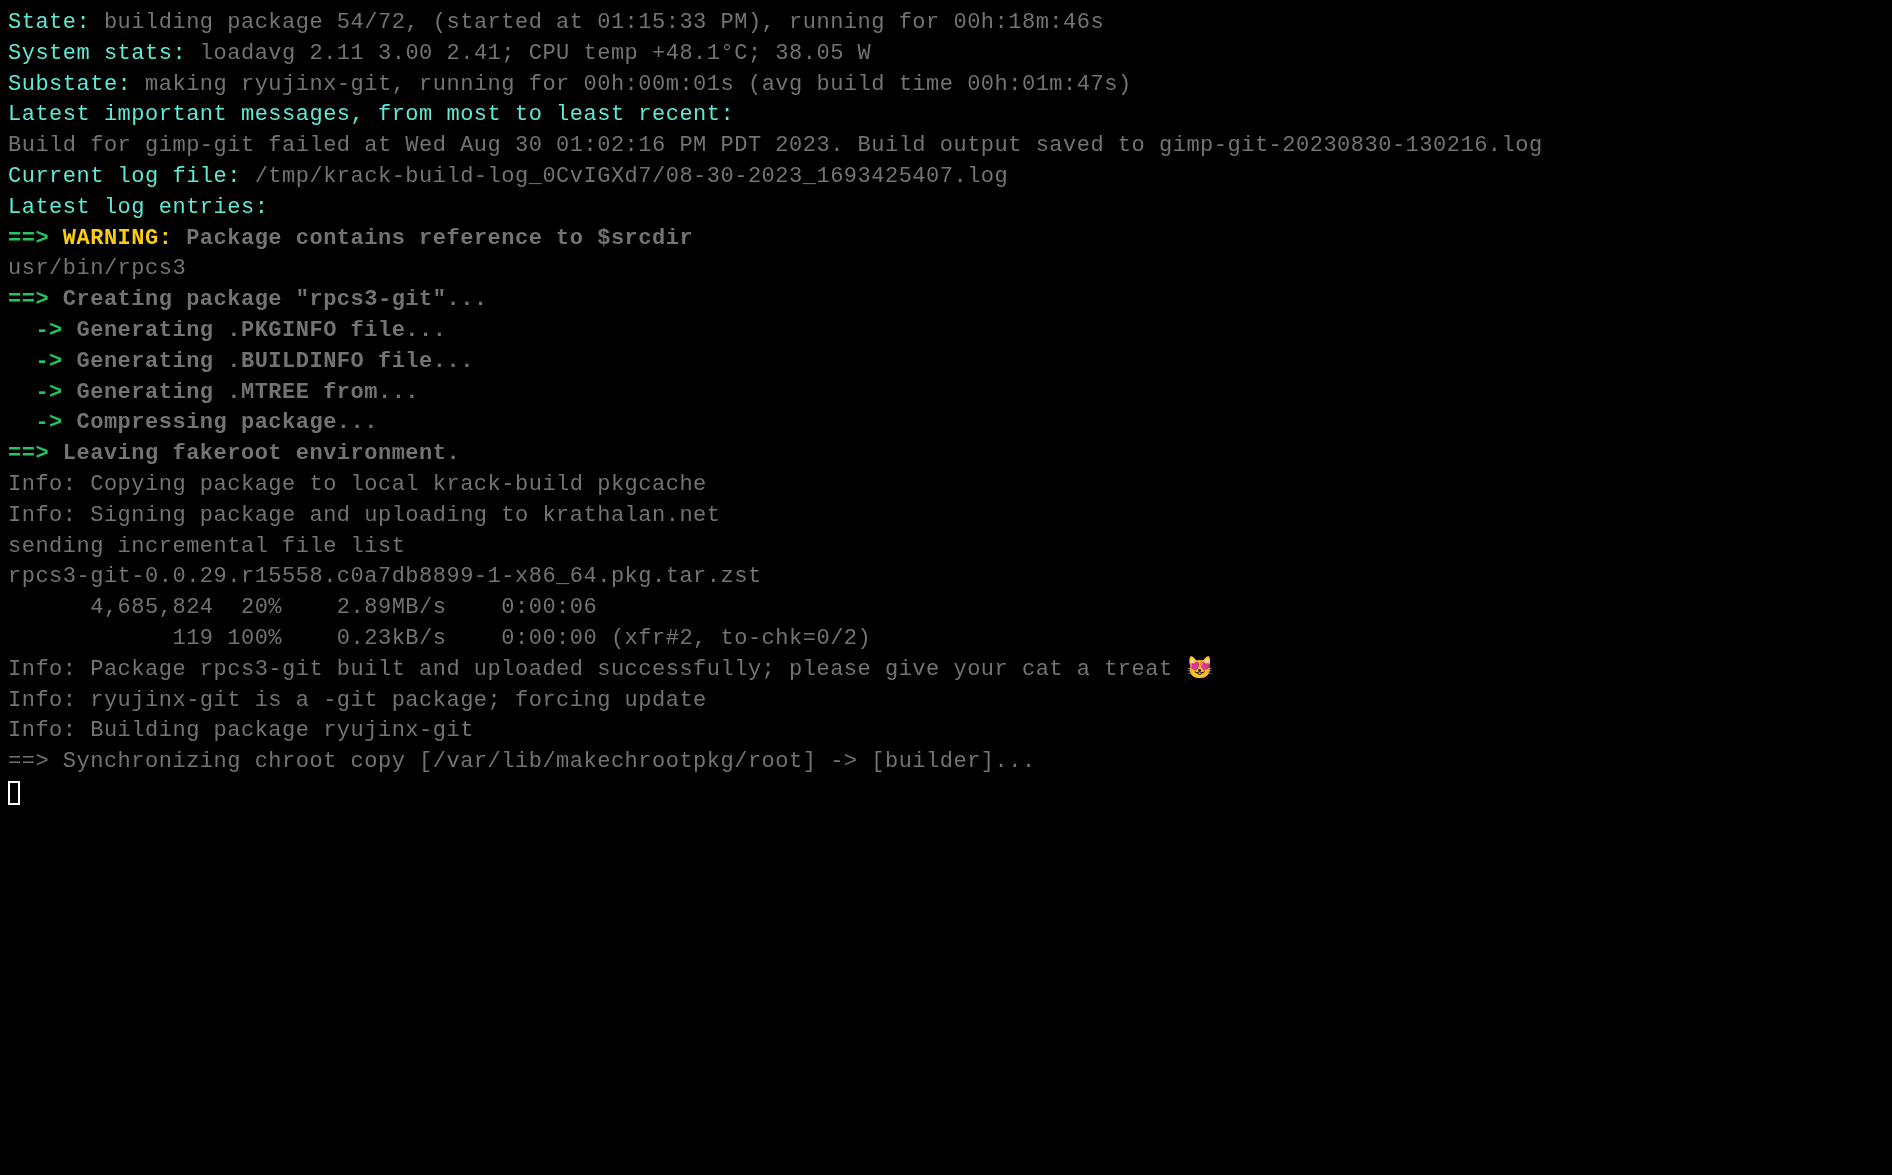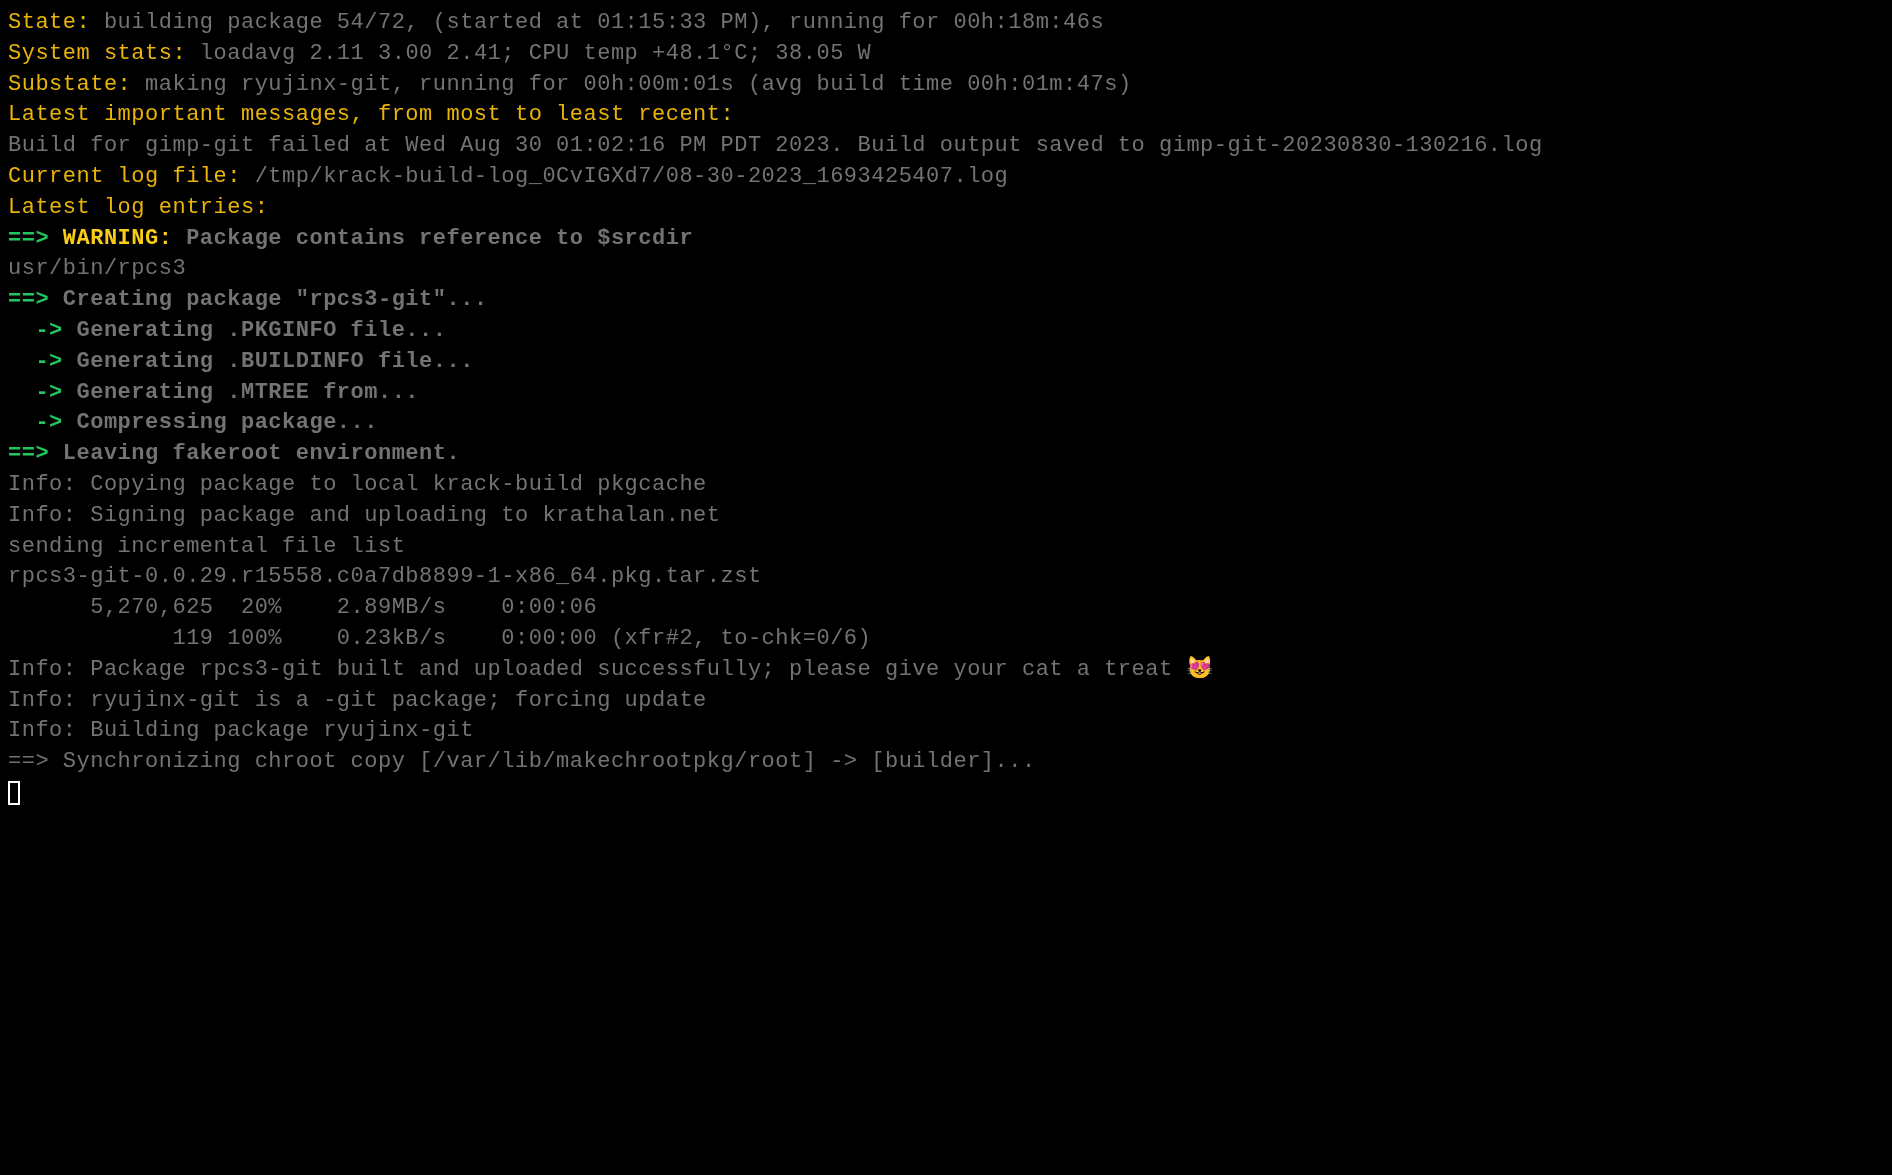--- a/index.html
+++ b/index.html
@@ -13,21 +13,21 @@
       font-family: 'Courier New', Courier, monospace;
       font-size: 22px;
       line-height: 1.4;
       padding: 8px;
       width: 1892px;
       letter-spacing: 0.5px;
     }
     .line {
       white-space: pre;
     }
-    .cyan { color: #eab308; margin-top: 8px; }
+    .cyan { color: #5eead4; margin-top: 8px; }
     .yellow { color: #facc15; }
     .green { color: #22c55e; }
     .white { color: #737373; }
     .bold { font-weight: bold; }
     .cursor {
       display: inline-block;
       width: 12px;
       height: 24px;
       border: 2px solid #ffffff;
       vertical-align: text-bottom;
@@ -51,22 +51,22 @@
     <div class="line"><span class="green bold">==&gt;</span><span class="white bold"> Creating package "rpcs3-git"...</span></div>
     <div class="line"><span class="green bold">  -&gt;</span><span class="white bold"> Generating .PKGINFO file...</span></div>
     <div class="line"><span class="green bold">  -&gt;</span><span class="white bold"> Generating .BUILDINFO file...</span></div>
     <div class="line"><span class="green bold">  -&gt;</span><span class="white bold"> Generating .MTREE from...</span></div>
     <div class="line"><span class="green bold">  -&gt;</span><span class="white bold"> Compressing package...</span></div>
     <div class="line"><span class="green bold">==&gt;</span><span class="white bold"> Leaving fakeroot environment.</span></div>
     <div class="line"><span class="white">Info: Copying package to local krack-build pkgcache</span></div>
     <div class="line"><span class="white">Info: Signing package and uploading to krathalan.net</span></div>
     <div class="line"><span class="white">sending incremental file list</span></div>
     <div class="line"><span class="white">rpcs3-git-0.0.29.r15558.c0a7db8899-1-x86_64.pkg.tar.zst</span></div>
-    <div class="line"><span class="white">      5,270,625  20%    2.89MB/s    0:00:06</span></div>
-    <div class="line"><span class="white">            119 100%    0.23kB/s    0:00:00 (xfr#2, to-chk=0/6)</span></div>
+    <div class="line"><span class="white">      4,685,824  20%    2.89MB/s    0:00:06</span></div>
+    <div class="line"><span class="white">            119 100%    0.23kB/s    0:00:00 (xfr#2, to-chk=0/2)</span></div>
     <div class="line"><span class="white">Info: Package rpcs3-git built and uploaded successfully; please give your cat a treat 😻</span></div>
     <div class="line"><span class="white">Info: ryujinx-git is a -git package; forcing update</span></div>
     <div class="line"><span class="white">Info: Building package ryujinx-git</span></div>
     <div class="line"><span class="white">==&gt; Synchronizing chroot copy [/var/lib/makechrootpkg/root] -&gt; [builder]...</span></div>
   </div>
 <span class="cursor"></span>
 
 
 
 

